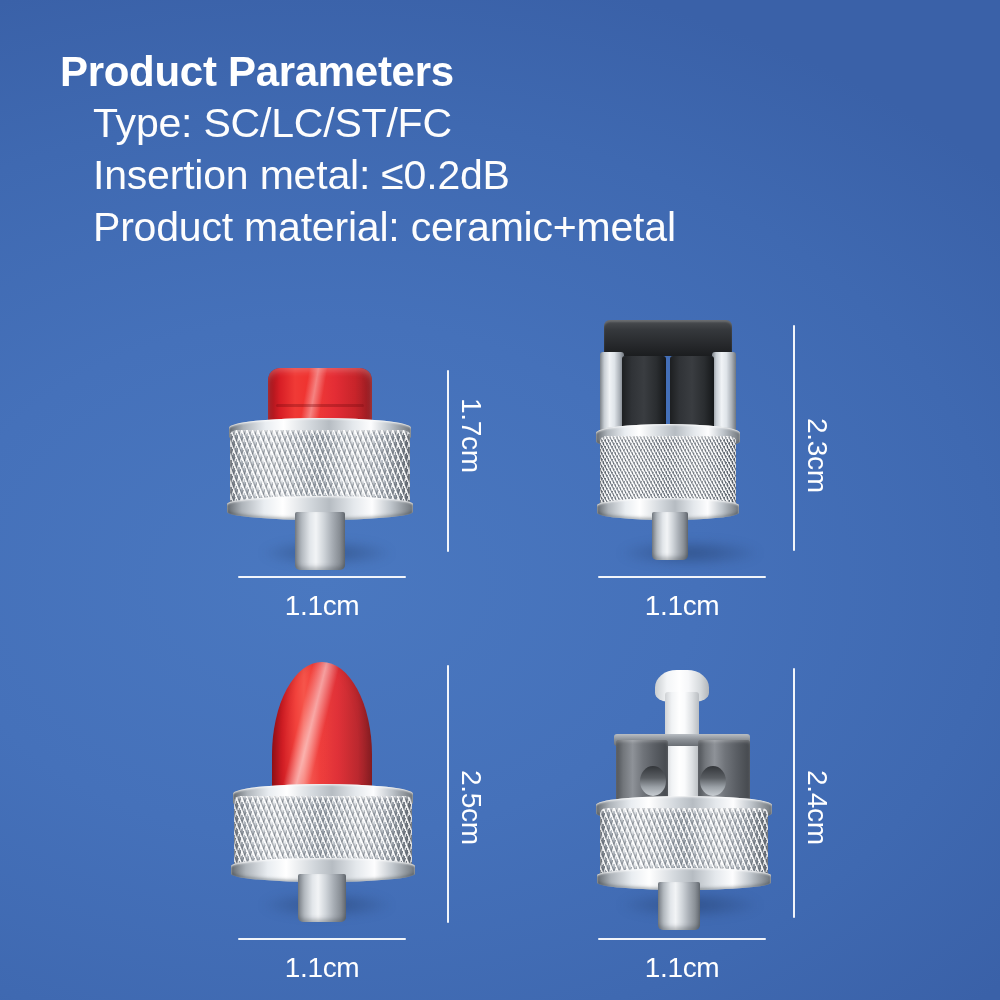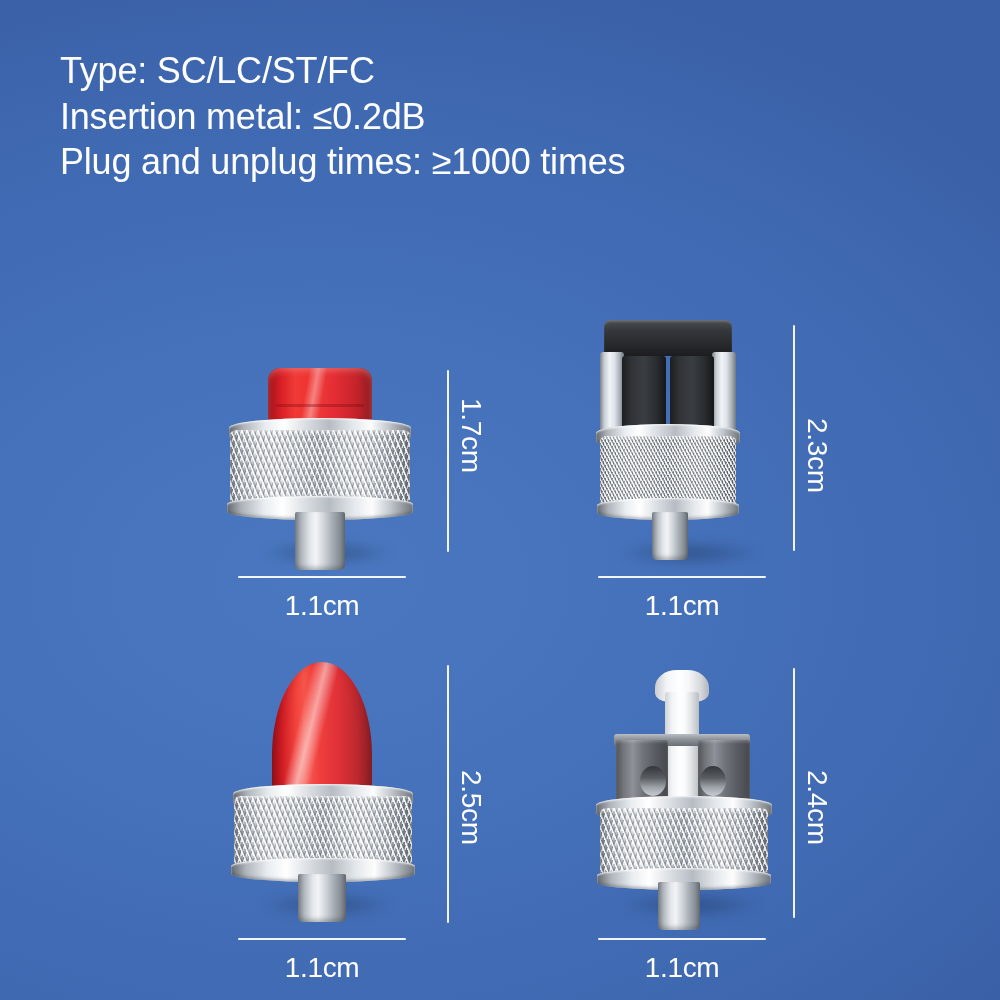--- a/index.html
+++ b/index.html
@@ -15,22 +15,23 @@
     overflow:hidden;
   }
 
   
   .specs{position:absolute;left:60px;top:48px;width:880px;}
   .spec-title{
     font-size:42px;font-weight:bold;color:#ffffff;letter-spacing:-0.3px;
     line-height:1.14;margin:0 0 2px 0;
   }
   .spec-line{
-    font-size:36px;color:#fdfdfd;line-height:1.265;white-space:nowrap;
+    font-size:41px;color:#fdfdfd;line-height:1.265;white-space:nowrap;
     letter-spacing:-0.2px;
+    margin-left:33px;
   }
 
   
   .cell{position:absolute;}
   .prod{position:absolute;}
 
   
   .knurl{
     position:absolute;border-radius:7px/5px;
     background:
@@ -170,23 +171,24 @@
     position:absolute;color:#ffffff;font-size:28px;white-space:nowrap;
     text-align:center;letter-spacing:-0.3px;
   }
 </style>
 </head>
 <body>
 
 <div id="page">
 
   <div class="specs">
+    <div class="spec-title">Product Parameters</div>
     <div class="spec-line">Type: SC/LC/ST/FC</div>
     <div class="spec-line">Insertion metal: ≤0.2dB</div>
-    <div class="spec-line">Plug and unplug times: ≥1000 times</div>
+    <div class="spec-line">Product material: ceramic+metal</div>
   </div>
 
   <div class="cell" style="left:0;top:0;">
 
     <div class="prod">
       <div class="shadow" style="left:262px;top:540px;width:130px;height:26px;"></div>
 
       <div class="cap-sc" style="left:268px;top:368px;width:104px;height:62px;"></div>
 
       <div class="collar" style="left:229px;top:418px;width:182px;height:28px;"></div>

